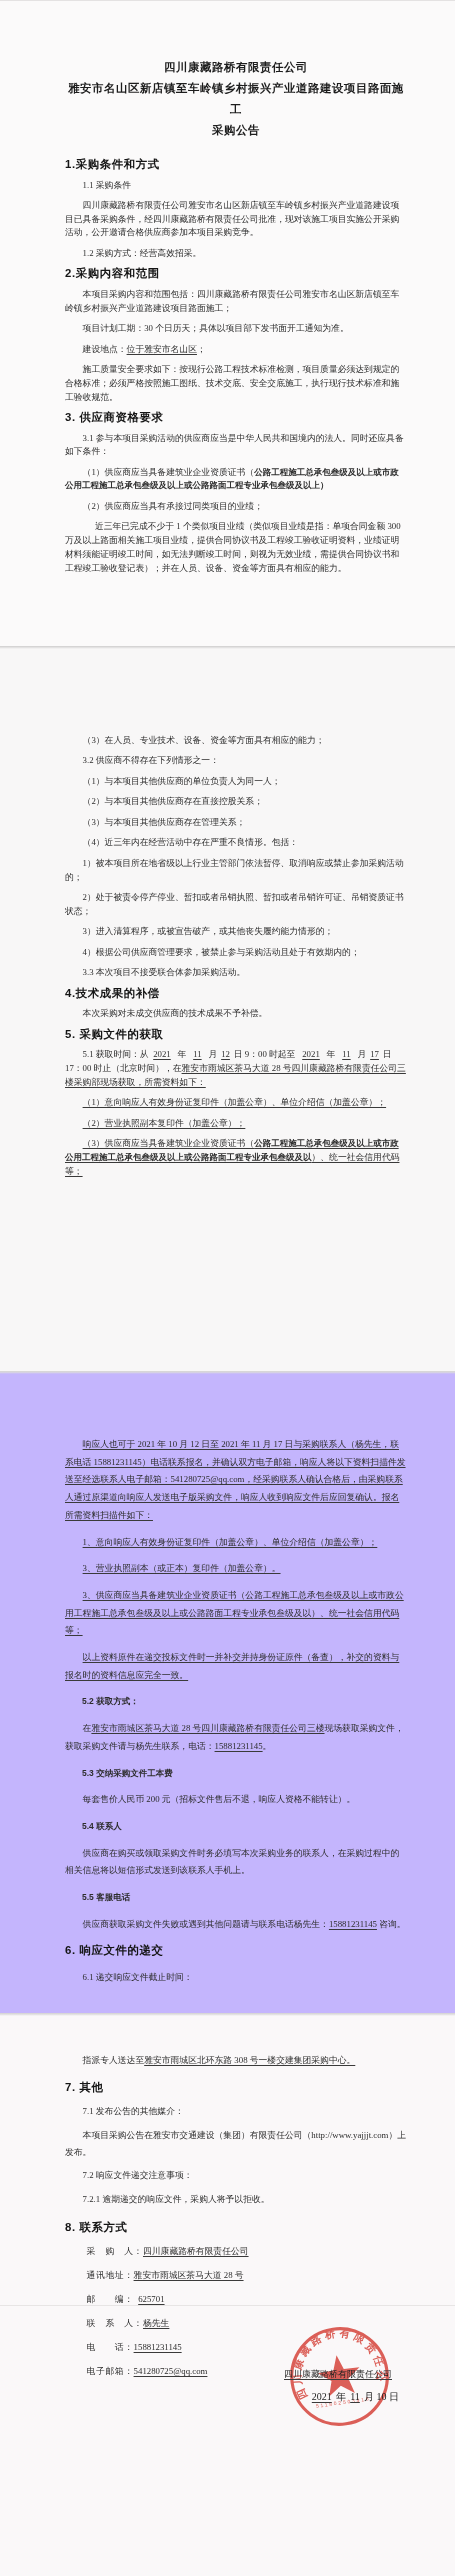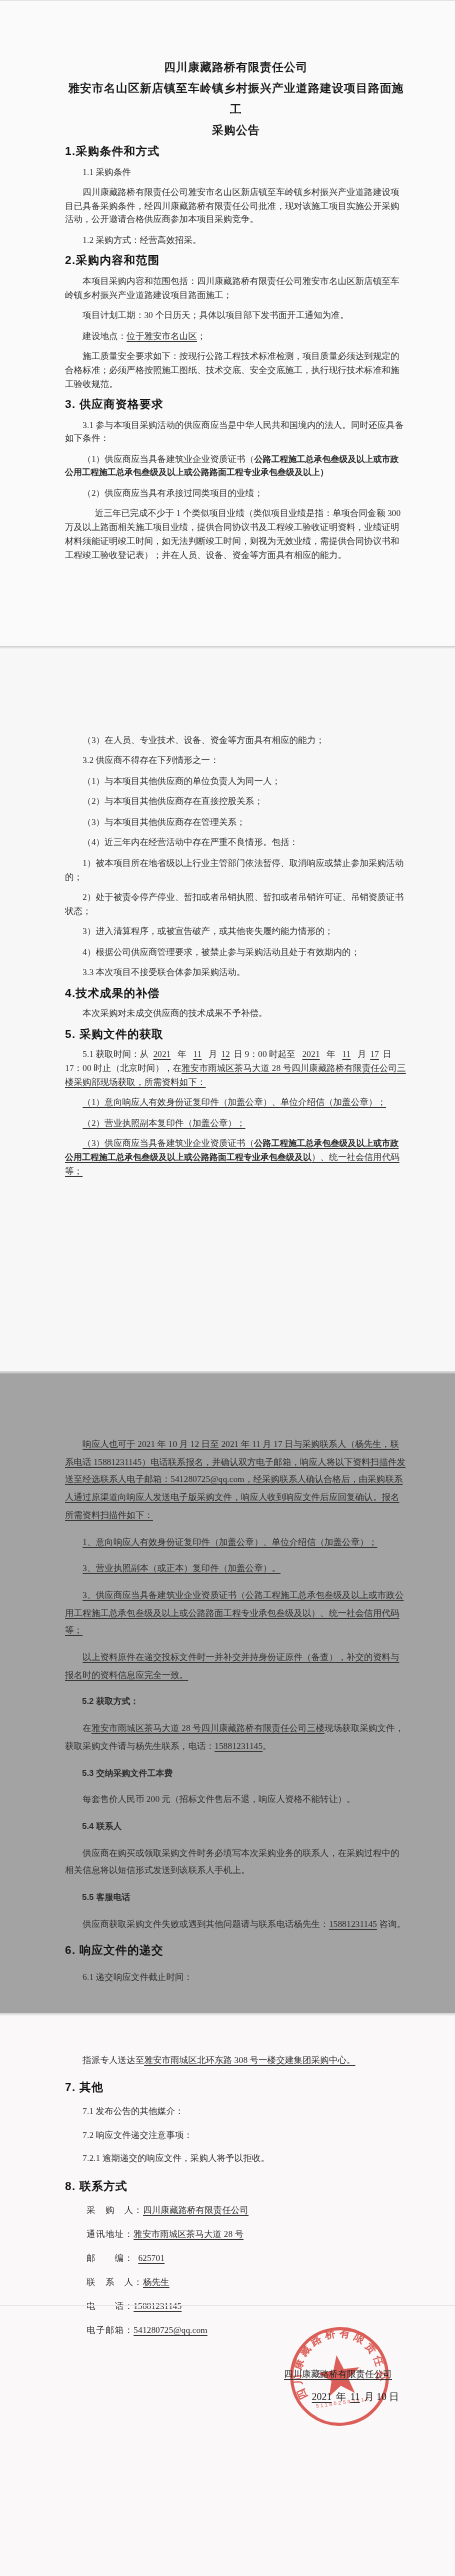--- a/index.html
+++ b/index.html
@@ -2,21 +2,21 @@
 <html style="font-size:9px"><head>
 <meta charset="utf-8">
 <style>
   html,body{margin:0;padding:0;}
   body{width:456px;background:#efeeee;}
   .doc{width:456px;border-top:1.1px solid #e4e2e2;}
   .pg{position:relative;box-sizing:border-box;padding-left:65px;padding-right:49px;
       font-family:"Liberation Serif","DejaVu Serif",serif;font-size:8.8px;color:#2d2d2d;overflow:hidden;}
   .p1{height:645px;background:#fbfafa;padding-top:56px;}
   .p2{height:725px;background:#f8f7f7;border-top:1.7px solid #d5d4d4;padding-top:80px;}
-  .p3{height:642px;background:#a3a3a3;border-top:1.7px solid #d8d7d7;padding-top:55px;}
+  .p3{height:642px;background:#c4b5fd;border-top:1.7px solid #d8d7d7;padding-top:55px;}
   .p4{height:642px;background:#faf8f9;border-top:1.7px solid #d8d7d7;padding-top:31px;}
   .pg p{margin:6.8px 0;line-height:13.7px;text-indent:2em;}
   .p3 p{line-height:17.7px;margin:9px 0;}
   .p4 p{line-height:17px;margin:6.8px 0;}
   .h{font-family:"Liberation Sans","DejaVu Sans",sans-serif;font-weight:bold;font-size:11.4px;
      color:#151515;margin:11.4px 0 6.8px;text-indent:0 !important;line-height:17px;letter-spacing:0.6px;}
   .title{text-align:center;margin-bottom:0;}
   .title p{text-indent:0;margin:0;line-height:21px;font-size:11.4px;font-weight:bold;color:#1d1d1d;letter-spacing:0.6px;}
   .deep{text-indent:3.4em !important;}
   .u{text-decoration:underline;text-underline-offset:2.3px;text-decoration-thickness:0.6px;text-decoration-color:#3a3a3a;}
@@ -37,21 +37,21 @@
 <body>
 
 <div class="doc">
 
   <section class="pg p1">
     <div class="title">
       <p>四川康藏路桥有限责任公司</p>
       <p>雅安市名山区新店镇至车岭镇乡村振兴产业道路建设项目路面施工</p>
       <p>采购公告</p>
     </div>
-    <p class="h" style="margin-top:4px">1.采购条件和方式</p>
+    <p class="h" style="margin-top:17px">1.采购条件和方式</p>
     <p>1.1 采购条件</p>
     <p>四川康藏路桥有限责任公司雅安市名山区新店镇至车岭镇乡村振兴产业道路建设项目已具备采购条件，经四川康藏路桥有限责任公司批准，现对该施工项目实施公开采购活动，公开邀请合格供应商参加本项目采购竞争。</p>
     <p>1.2 采购方式：经营高效招采。</p>
     <p class="h">2.采购内容和范围</p>
     <p>本项目采购内容和范围包括：四川康藏路桥有限责任公司雅安市名山区新店镇至车岭镇乡村振兴产业道路建设项目路面施工；</p>
     <p>项目计划工期：30 个日历天；具体以项目部下发书面开工通知为准。</p>
     <p><span>建设地点：</span><span class="u">位于雅安市名山区</span><span>；</span></p>
     <p>施工质量安全要求如下：按现行公路工程技术标准检测，项目质量必须达到规定的合格标准；必须严格按照施工图纸、技术交底、安全交底施工，执行现行技术标准和施工验收规范。</p>
     <p class="h">3. 供应商资格要求</p>
     <p>3.1 参与本项目采购活动的供应商应当是中华人民共和国境内的法人。同时还应具备如下条件：</p>
@@ -101,20 +101,21 @@
     <p>6.1 递交响应文件截止时间：</p>
 
   </section>
 
   <section class="pg p4">
     <div class="pagebreak-shadow"></div>
     <div class="artifact"></div>
     <p><span>指派专人送达至</span><span class="u">雅安市雨城区北环东路 308 号一楼交建集团采购中心。</span></p>
     <p class="h" style="margin-top:10.3px">7. 其他</p>
     <p>7.1 发布公告的其他媒介：</p>
+    <p>本项目采购公告在雅安市交通建设（集团）有限责任公司（http://www.yajjjt.com）上发布。</p>
     <p>7.2 响应文件递交注意事项：</p>
     <p>7.2.1 逾期递交的响应文件，采购人将予以拒收。</p>
     <p class="h" style="margin-top:10.3px;margin-bottom:5.7px">8. 联系方式</p>
     <p class="crow"><span class="lbl">采　购　人：</span><span class="u">四川康藏路桥有限责任公司</span></p>
     <p class="crow"><span class="lbl">通讯地址：</span><span class="u">雅安市雨城区茶马大道 28 号</span></p>
     <p class="crow"><span class="lbl">邮　　编：</span><span class="u blank">625701</span></p>
     <p class="crow"><span class="lbl">联　系　人：</span><span class="u ext">杨先生</span></p>
     <p class="crow"><span class="lbl">电　　话：</span><span class="u">15881231145</span></p>
     <p class="crow"><span class="lbl">电子邮箱：</span><span class="u">541280725@qq.com</span></p>
 

